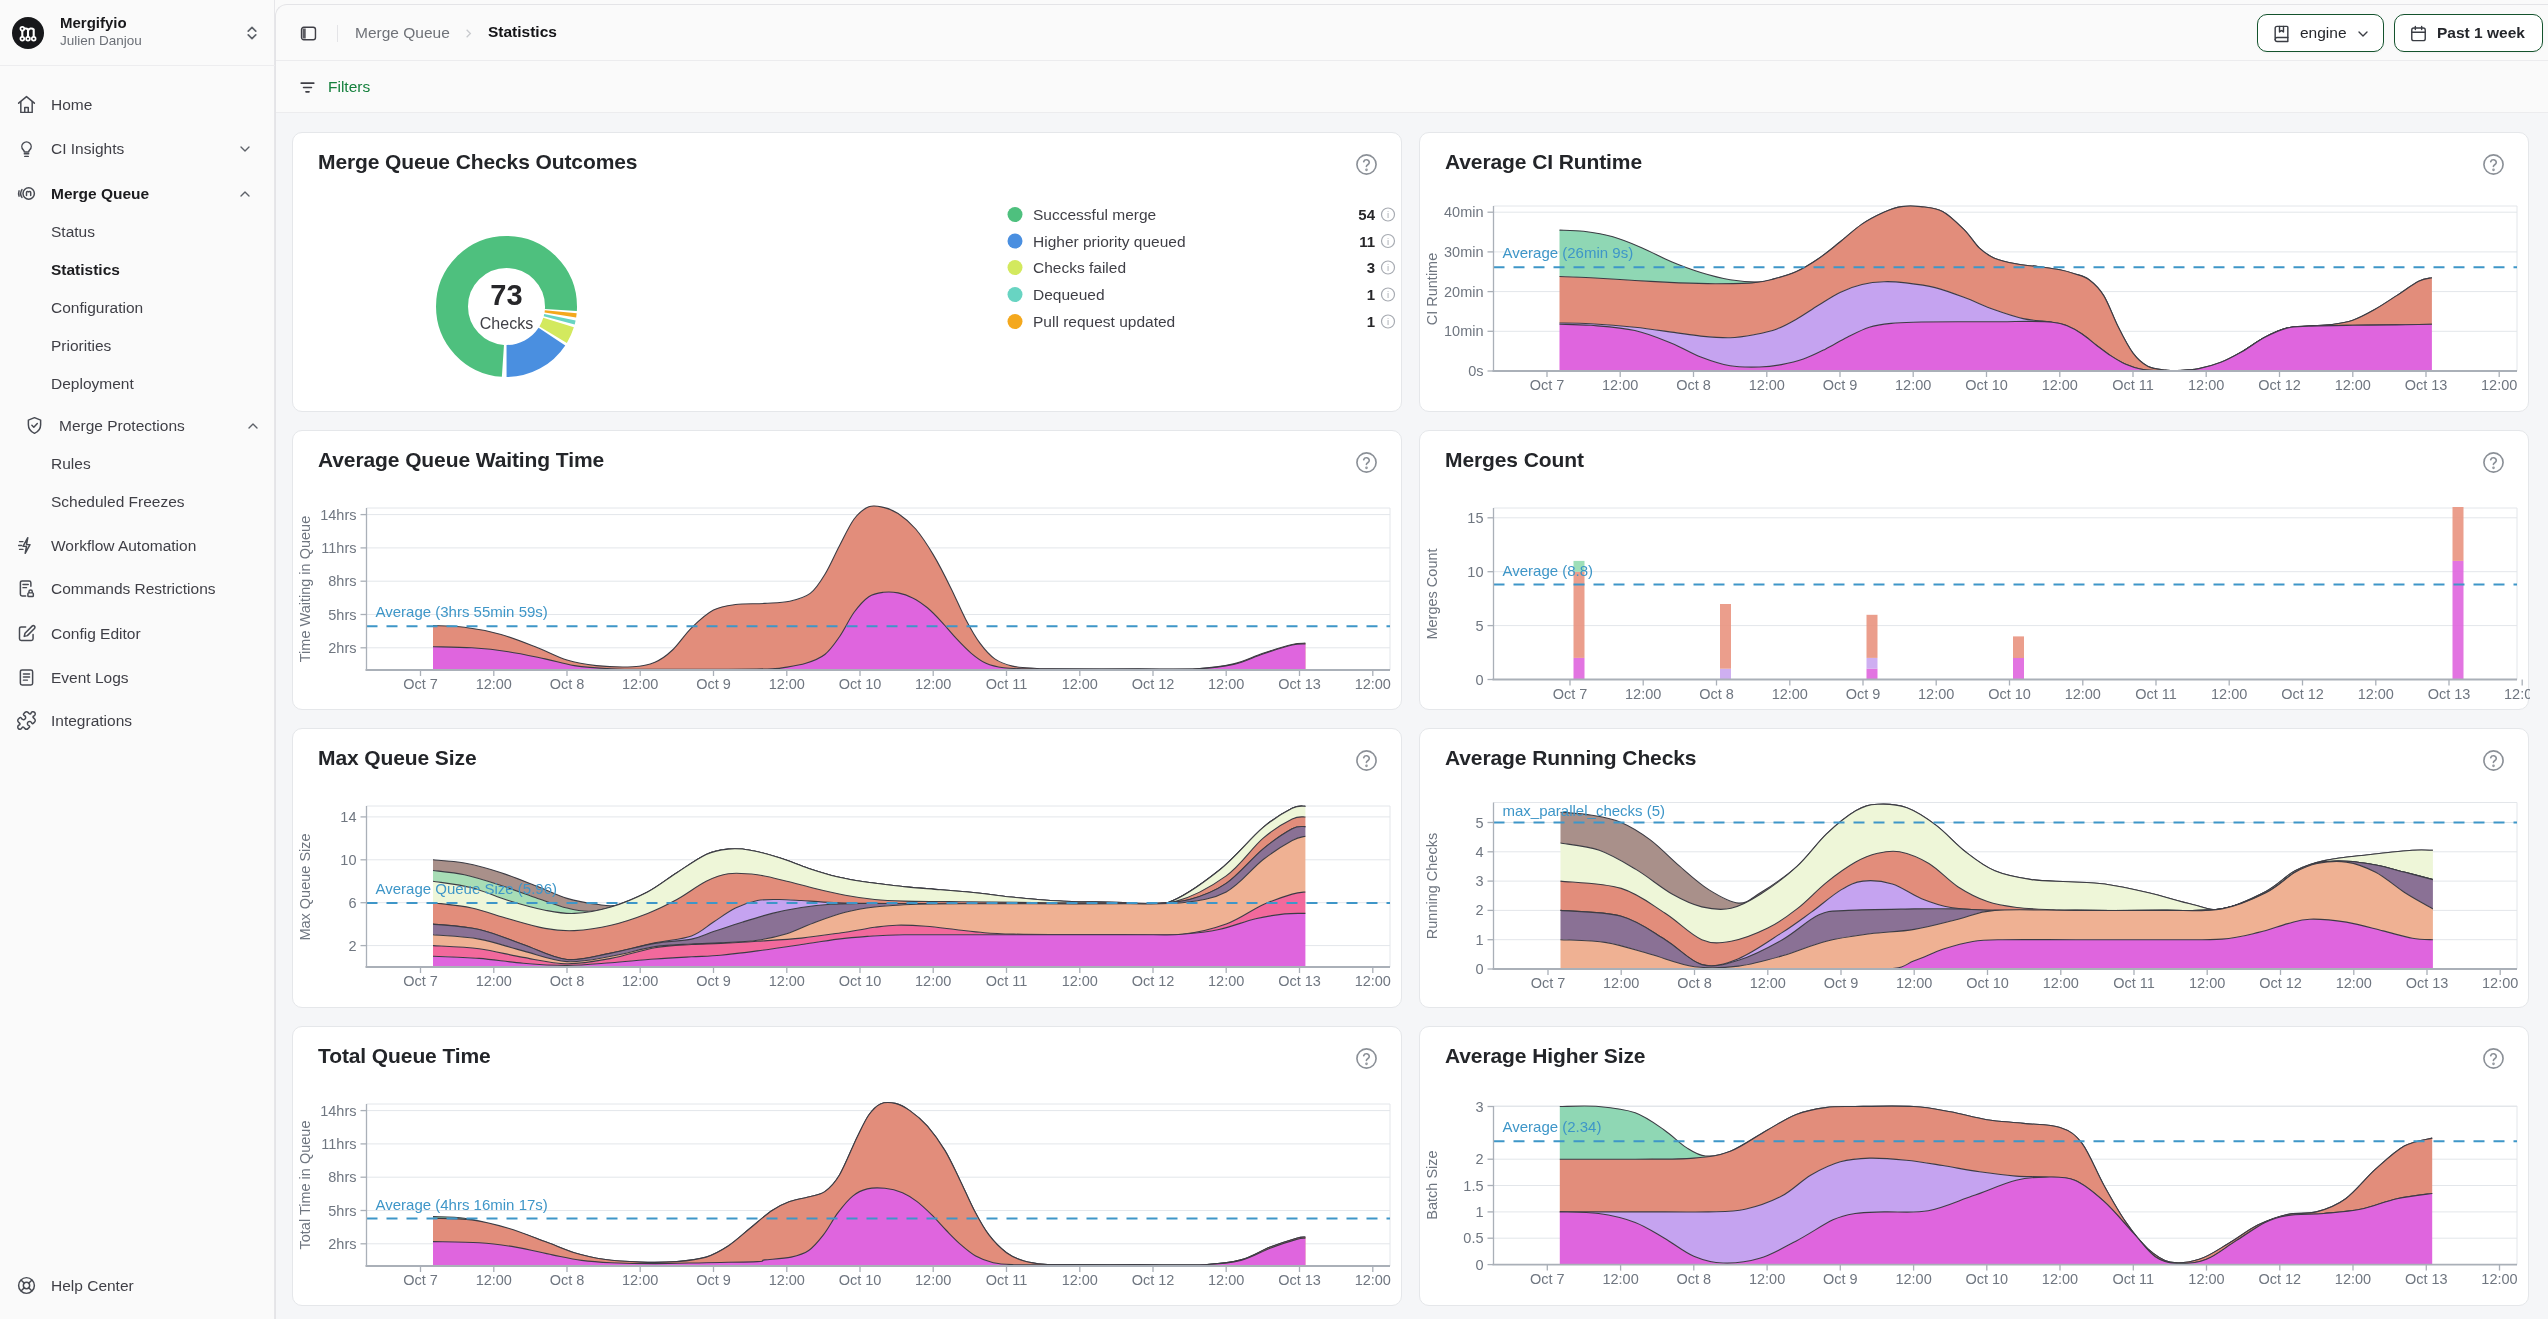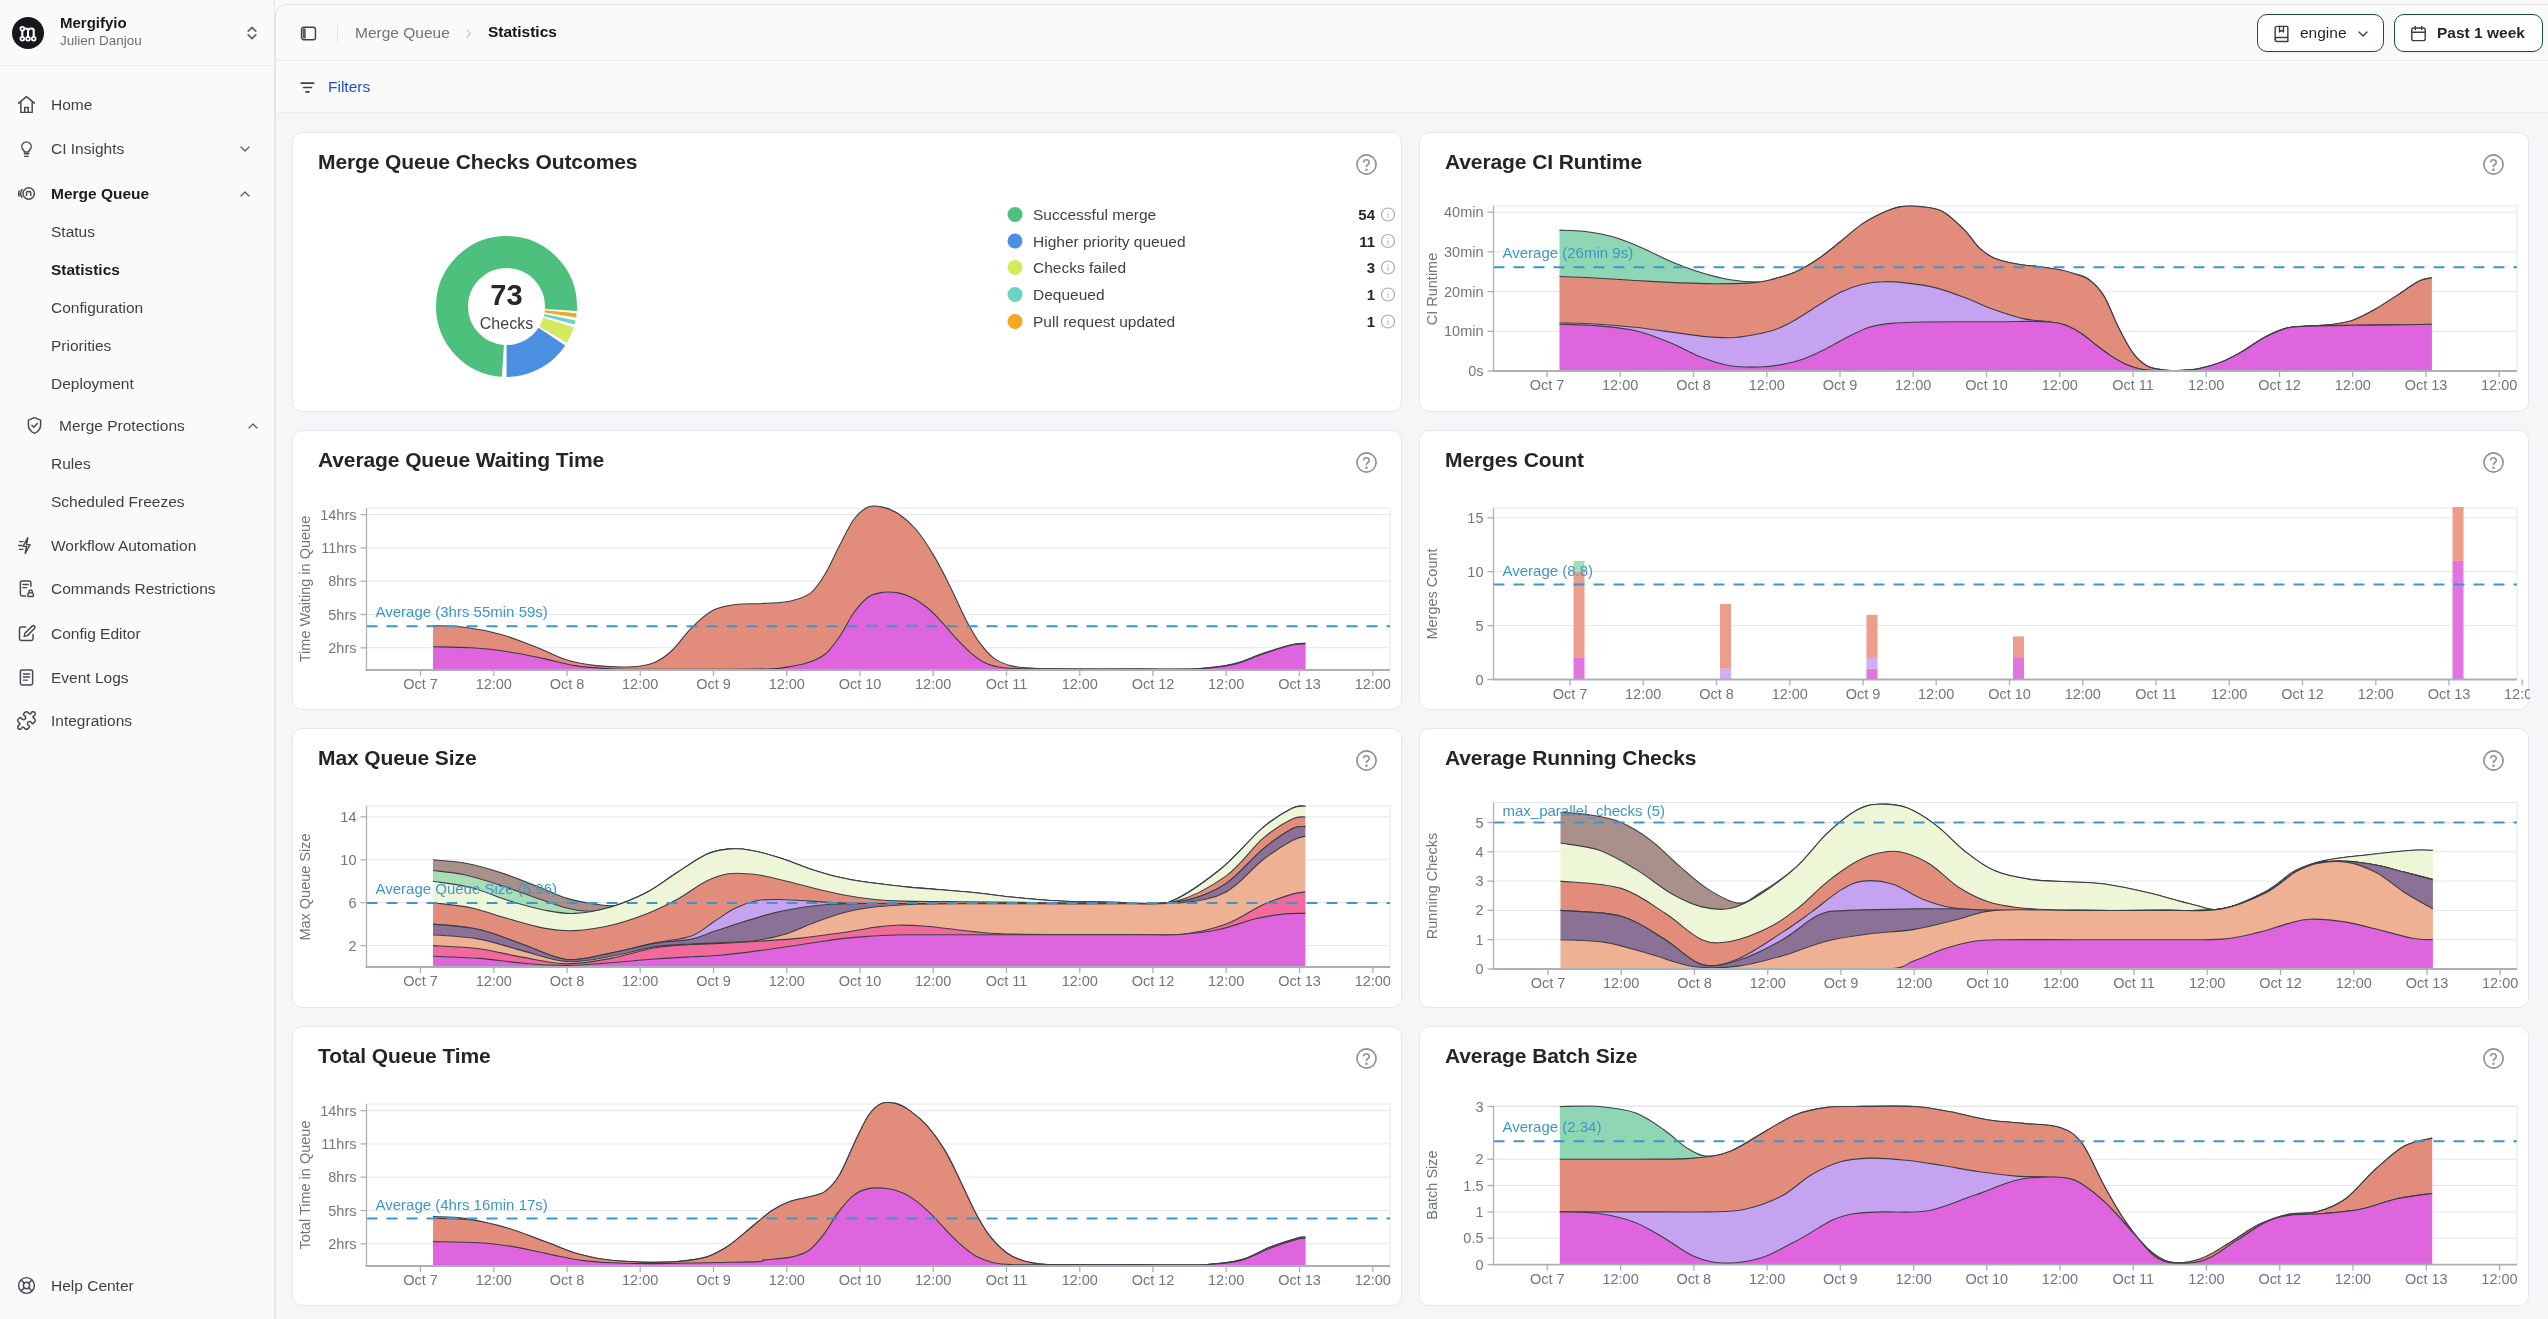--- a/index.html
+++ b/index.html
@@ -19,21 +19,21 @@
 .vdiv{position:absolute;left:61px;top:20px;width:1px;height:17px;background:#e4e4e7;}
 .bc1{position:absolute;left:79px;top:19px;font-size:15.5px;color:#6f7278;}
 .bchev{position:absolute;left:185px;top:21px;width:15px;height:15px;}
 .bc2{position:absolute;left:212px;top:18px;font-size:15.5px;font-weight:700;color:#131316;}
 .btn{position:absolute;top:9px;height:38px;background:#fff;border:1px solid #14532d;border-radius:10px;box-shadow:0 1px 2px rgba(0,0,0,0.04);}
 .bicon{position:absolute;left:14px;top:9px;width:19px;height:19px;}
 .btxt{position:absolute;left:42px;top:9px;font-size:15.5px;color:#25272c;}
 .bchev2{position:absolute;right:12px;top:11px;width:16px;height:16px;}
 .filters{position:absolute;left:0;top:56px;width:2272px;height:52px;border-bottom:1px solid #ececee;}
 .ficon{position:absolute;left:22px;top:17px;width:19px;height:19px;}
-.filters span{position:absolute;left:52px;top:17px;font-size:15.5px;color:#1d4ed8;}
+.filters span{position:absolute;left:52px;top:17px;font-size:15.5px;color:#15803d;}
 .content{position:absolute;left:0;top:108px;width:2272px;height:1207px;background:#f5f6f8;}
 .card{position:absolute;width:1110px;height:280px;background:#fff;border:1px solid #e5e7ea;border-radius:10px;}
 .ctitle{position:absolute;left:25px;top:17px;font-size:21px;font-weight:600;color:#232529;letter-spacing:-0.1px;}
 .help{position:absolute;right:23px;top:20px;width:23px;height:23px;}
 .plot{position:absolute;left:0;top:0;}
 svg text{font-family:"Liberation Sans",sans-serif;}
 </style></head>
 <body>
 <aside class="sidebar">
     <div class="sbhead">
@@ -667,21 +667,21 @@
       <line x1="933.2" y1="239" x2="933.2" y2="245" stroke="#aab0b8" stroke-width="1.3"></line>
       <text x="933.2" y="258" text-anchor="middle" font-size="14.5" fill="#6f7680">12:00</text>
       <line x1="1006.5" y1="239" x2="1006.5" y2="245" stroke="#aab0b8" stroke-width="1.3"></line>
       <text x="1006.5" y="258" text-anchor="middle" font-size="14.5" fill="#6f7680">Oct 13</text>
       <line x1="1079.8" y1="239" x2="1079.8" y2="245" stroke="#aab0b8" stroke-width="1.3"></line>
       <text x="1079.8" y="258" text-anchor="middle" font-size="14.5" fill="#6f7680">12:00</text>
       <text x="17" y="158" font-size="14.5" fill="#6f7680" text-anchor="middle" transform="rotate(-90 17 158)">Total Time in Queue</text>
     </svg>
 </div>
 <div class="card" style="left:1419px;top:1026px;">
-<div class="ctitle">Average Batch Size</div>
+<div class="ctitle">Average Higher Size</div>
 <svg class="help" viewBox="0 0 24 24" fill="none" stroke="#8b9097" stroke-width="1.7" stroke-linecap="round">
       <circle cx="12" cy="12" r="10"></circle>
       <path d="M9.1 9a3 3 0 0 1 5.8 1c0 2-3 2.4-3 4"></path>
       <circle cx="12" cy="17.6" r="0.5" fill="#8b9097"></circle>
     </svg>
 <svg class="plot" width="1110" height="280" viewBox="0 0 1110 280">
       <line x1="73.5" y1="211.2" x2="1097" y2="211.2" stroke="#e3e6ea" stroke-width="1"></line>
       <line x1="73.5" y1="184.9" x2="1097" y2="184.9" stroke="#e3e6ea" stroke-width="1"></line>
       <line x1="73.5" y1="158.5" x2="1097" y2="158.5" stroke="#e3e6ea" stroke-width="1"></line>
       <line x1="73.5" y1="132.2" x2="1097" y2="132.2" stroke="#e3e6ea" stroke-width="1"></line>

